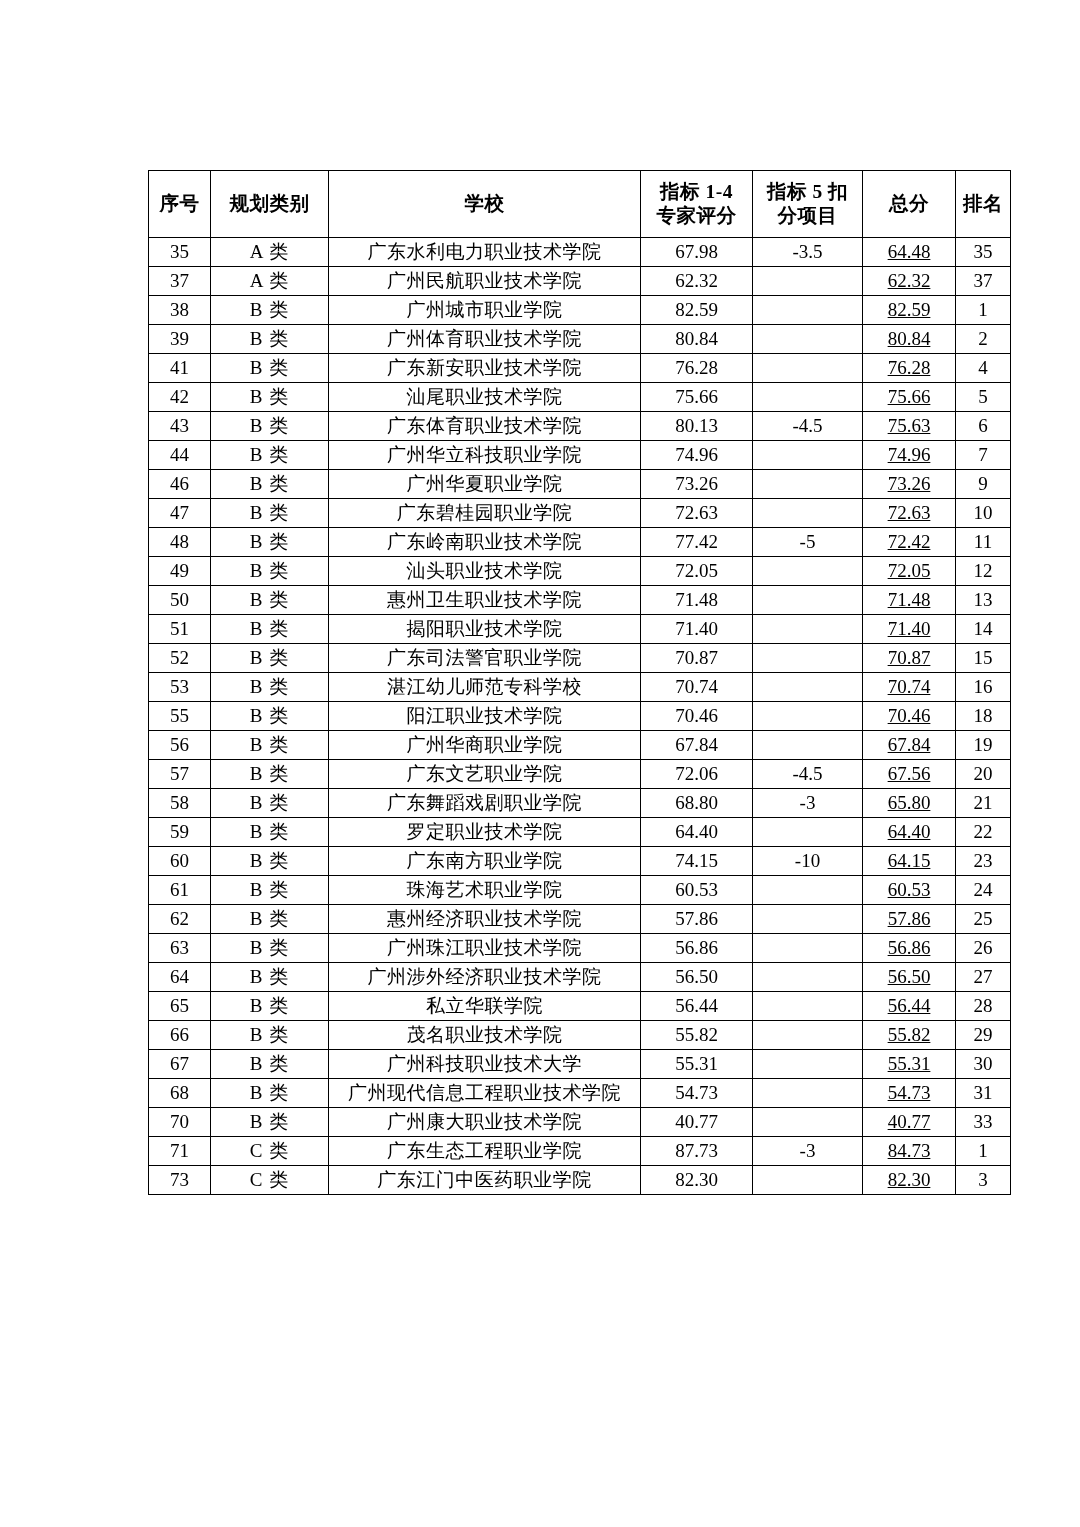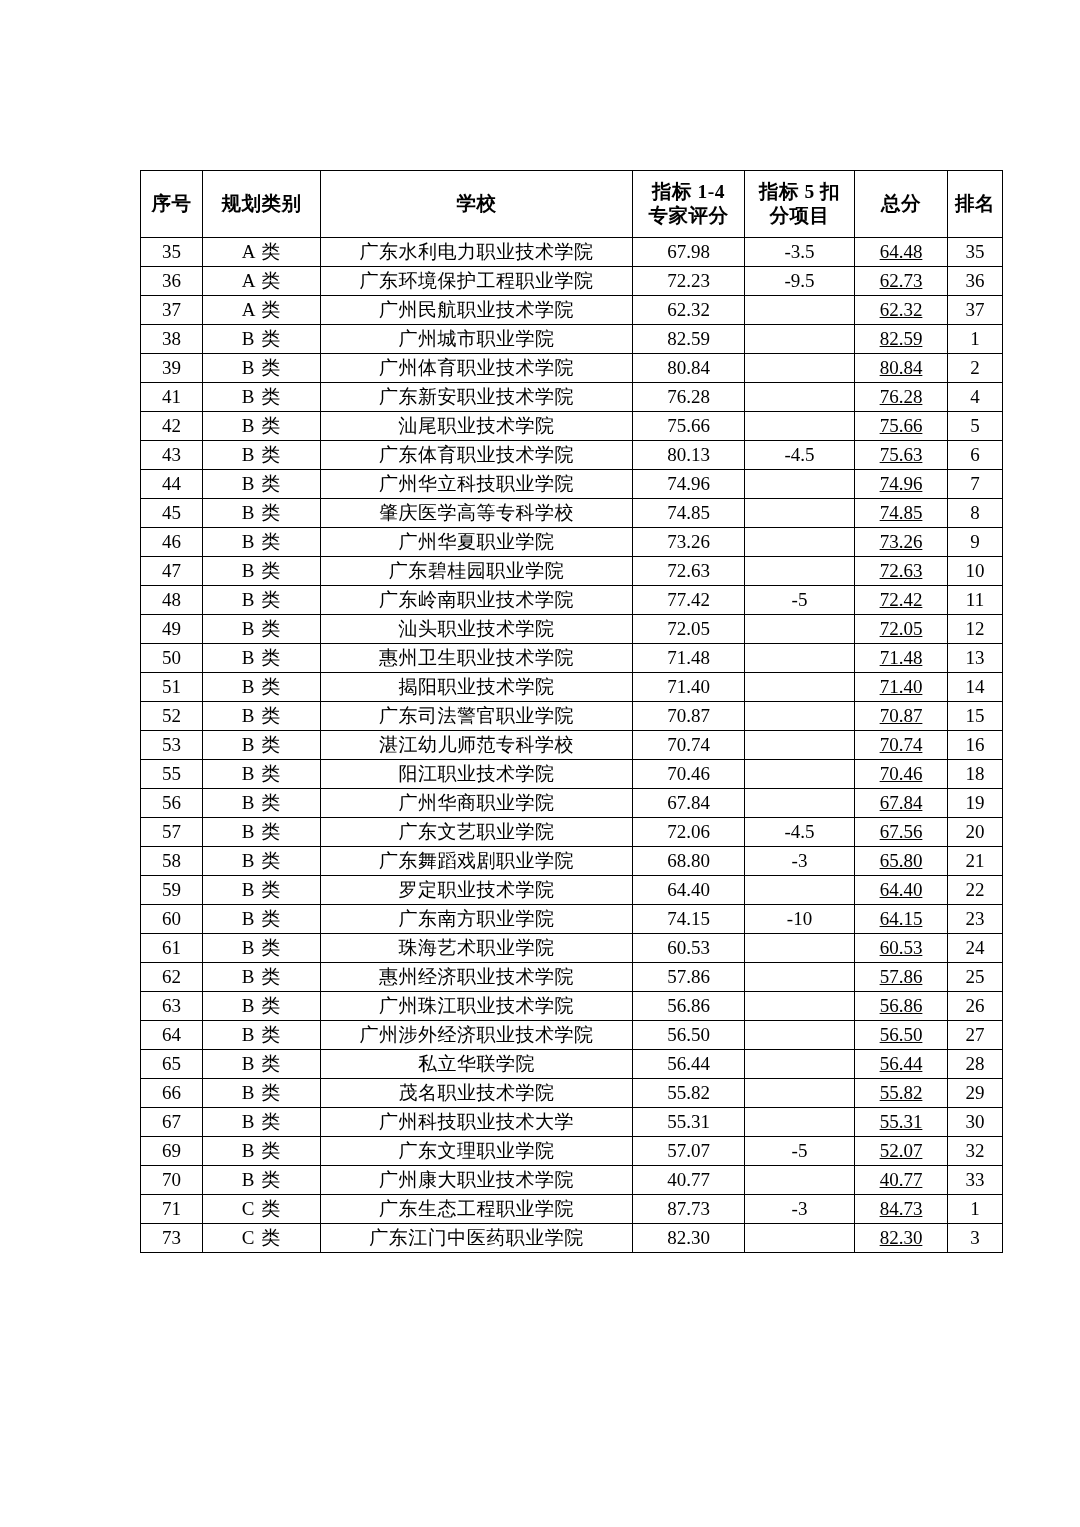--- a/index.html
+++ b/index.html
@@ -17,21 +17,21 @@
 
   #page {
     position: relative;
     width: 1080px;
     height: 1527px;
     background: #ffffff;
   }
 
   #table-wrap {
     position: absolute;
-    left: 140px;
+    left: 148px;
     top: 170px;
     width: 862px;
   }
 
   table.score-table {
     border-collapse: collapse;
     table-layout: fixed;
     width: 862px;
     background: #ffffff;
   }
@@ -126,29 +126,20 @@
           <tr>
             <td class="cell-seq">35</td>
             <td class="cell-cat">A 类</td>
             <td class="cell-school">广东水利电力职业技术学院</td>
             <td class="cell-expert">67.98</td>
             <td class="cell-deduct">-3.5</td>
             <td class="cell-total">64.48</td>
             <td class="cell-rank">35</td>
           </tr>
           <tr>
-            <td class="cell-seq">36</td>
-            <td class="cell-cat">A 类</td>
-            <td class="cell-school">广东环境保护工程职业学院</td>
-            <td class="cell-expert">72.23</td>
-            <td class="cell-deduct">-9.5</td>
-            <td class="cell-total">62.73</td>
-            <td class="cell-rank">36</td>
-          </tr>
-          <tr>
             <td class="cell-seq">37</td>
             <td class="cell-cat">A 类</td>
             <td class="cell-school">广州民航职业技术学院</td>
             <td class="cell-expert">62.32</td>
             <td class="cell-deduct"></td>
             <td class="cell-total">62.32</td>
             <td class="cell-rank">37</td>
           </tr>
           <tr>
             <td class="cell-seq">38</td>
@@ -198,29 +189,20 @@
           <tr>
             <td class="cell-seq">44</td>
             <td class="cell-cat">B 类</td>
             <td class="cell-school">广州华立科技职业学院</td>
             <td class="cell-expert">74.96</td>
             <td class="cell-deduct"></td>
             <td class="cell-total">74.96</td>
             <td class="cell-rank">7</td>
           </tr>
           <tr>
-            <td class="cell-seq">45</td>
-            <td class="cell-cat">B 类</td>
-            <td class="cell-school">肇庆医学高等专科学校</td>
-            <td class="cell-expert">74.85</td>
-            <td class="cell-deduct"></td>
-            <td class="cell-total">74.85</td>
-            <td class="cell-rank">8</td>
-          </tr>
-          <tr>
             <td class="cell-seq">46</td>
             <td class="cell-cat">B 类</td>
             <td class="cell-school">广州华夏职业学院</td>
             <td class="cell-expert">73.26</td>
             <td class="cell-deduct"></td>
             <td class="cell-total">73.26</td>
             <td class="cell-rank">9</td>
           </tr>
           <tr>
             <td class="cell-seq">47</td>
@@ -396,27 +378,27 @@
           <tr>
             <td class="cell-seq">67</td>
             <td class="cell-cat">B 类</td>
             <td class="cell-school">广州科技职业技术大学</td>
             <td class="cell-expert">55.31</td>
             <td class="cell-deduct"></td>
             <td class="cell-total">55.31</td>
             <td class="cell-rank">30</td>
           </tr>
           <tr>
-            <td class="cell-seq">69</td>
-            <td class="cell-cat">B 类</td>
-            <td class="cell-school">广东文理职业学院</td>
-            <td class="cell-expert">57.07</td>
-            <td class="cell-deduct">-5</td>
-            <td class="cell-total">52.07</td>
-            <td class="cell-rank">32</td>
+            <td class="cell-seq">68</td>
+            <td class="cell-cat">B 类</td>
+            <td class="cell-school">广州现代信息工程职业技术学院</td>
+            <td class="cell-expert">54.73</td>
+            <td class="cell-deduct"></td>
+            <td class="cell-total">54.73</td>
+            <td class="cell-rank">31</td>
           </tr>
           <tr>
             <td class="cell-seq">70</td>
             <td class="cell-cat">B 类</td>
             <td class="cell-school">广州康大职业技术学院</td>
             <td class="cell-expert">40.77</td>
             <td class="cell-deduct"></td>
             <td class="cell-total">40.77</td>
             <td class="cell-rank">33</td>
           </tr>

